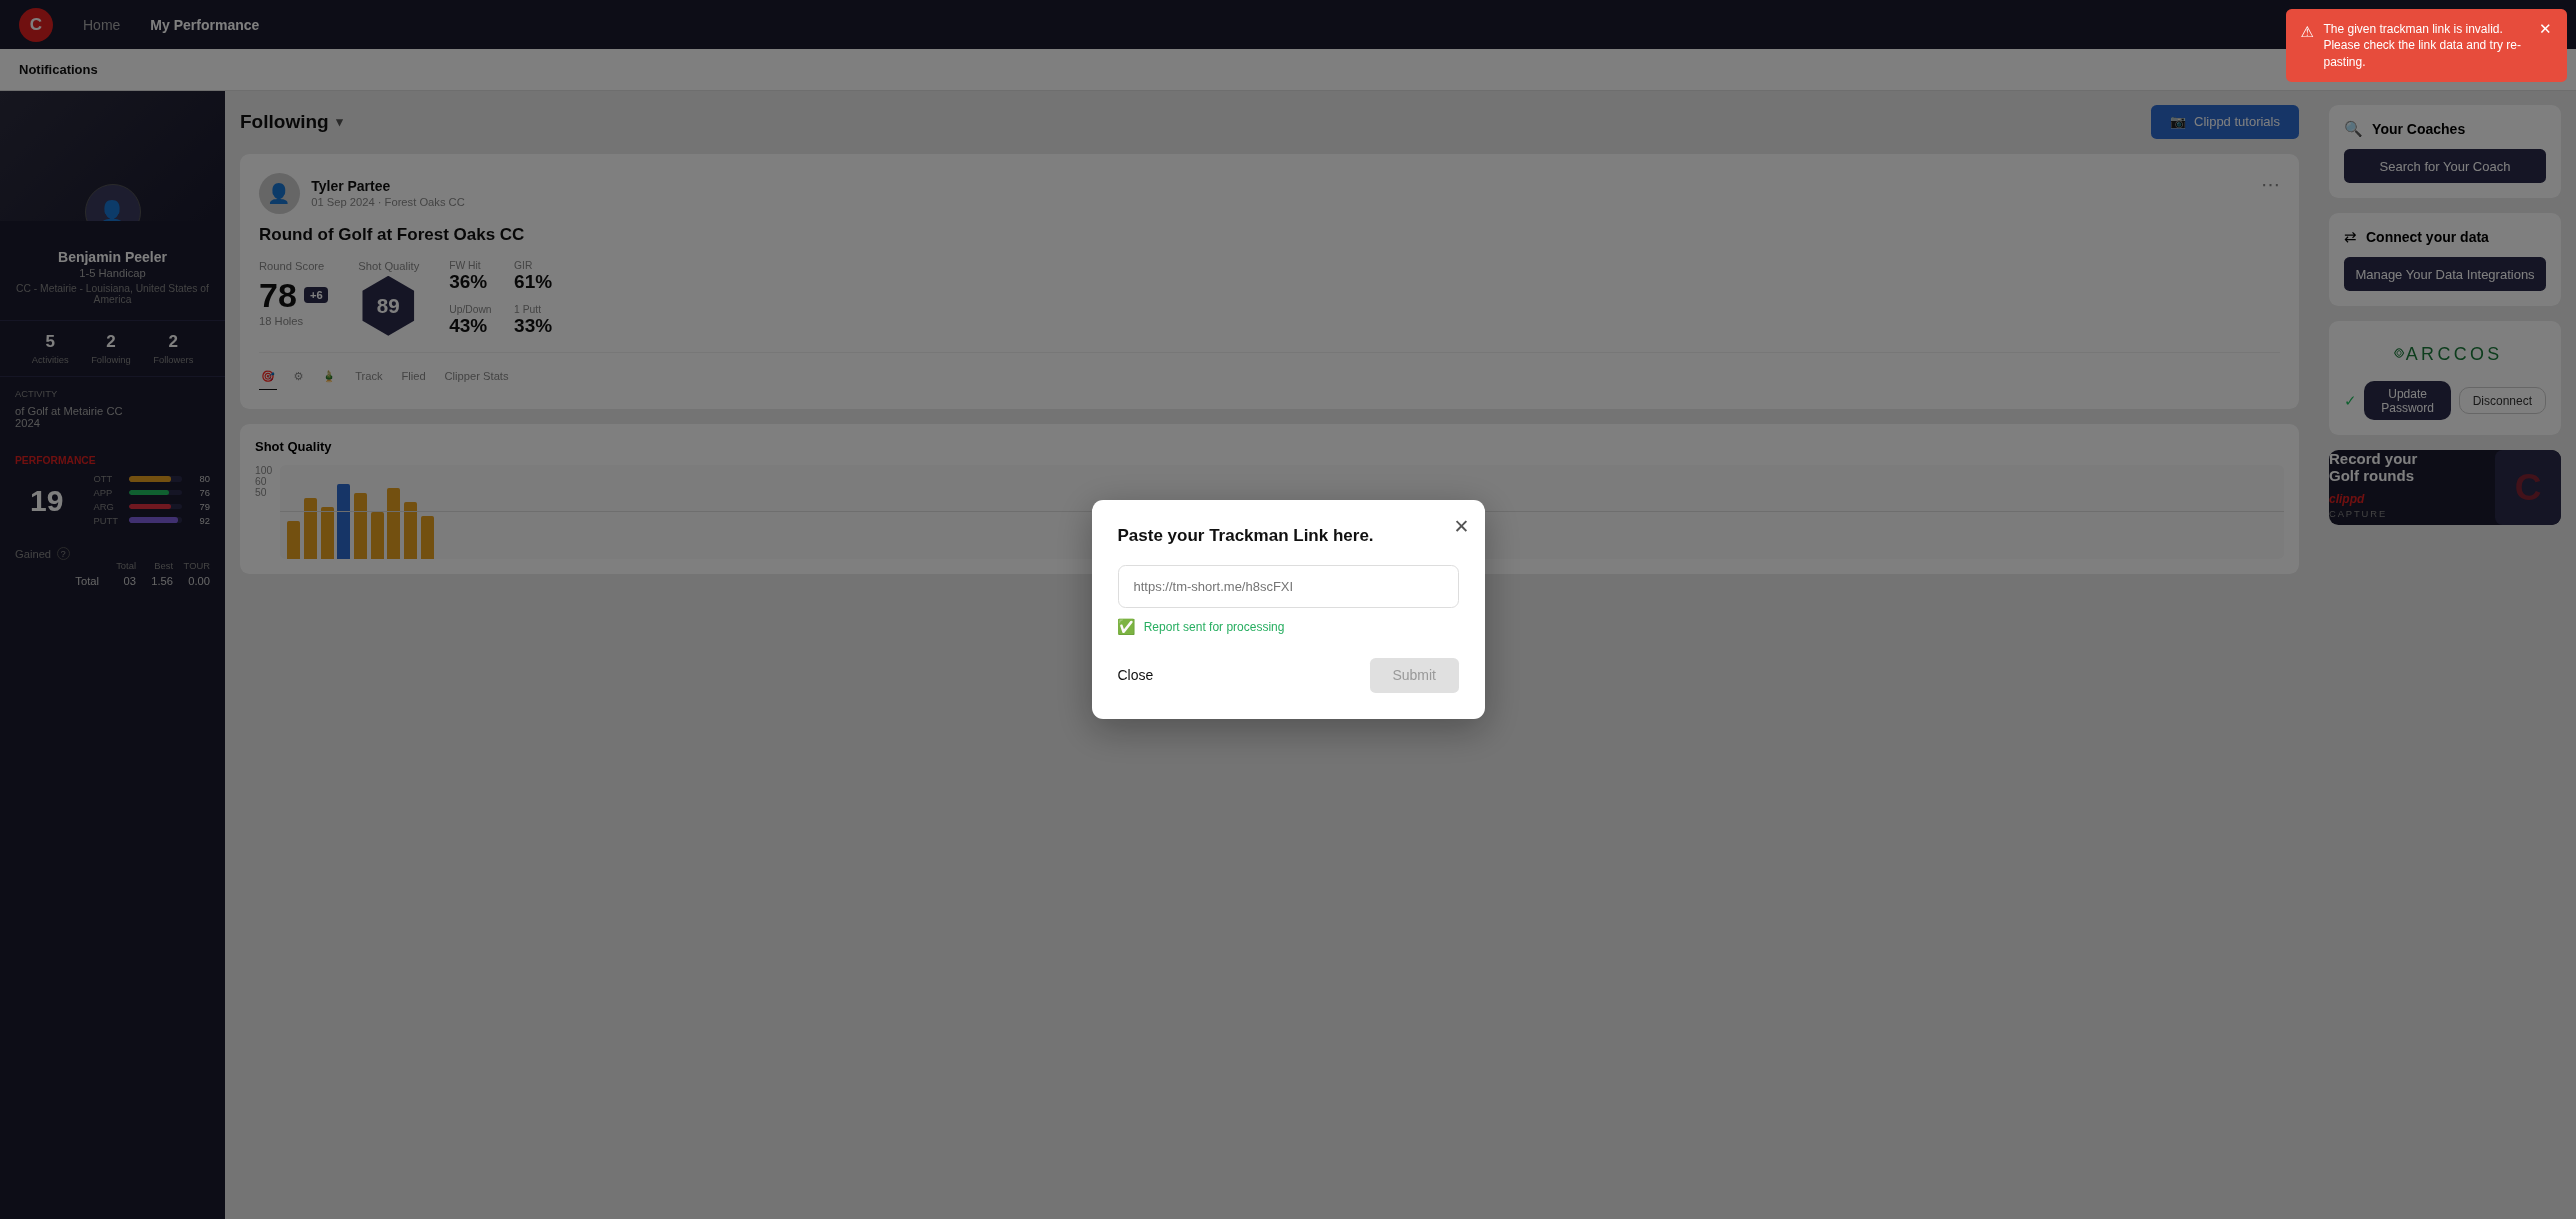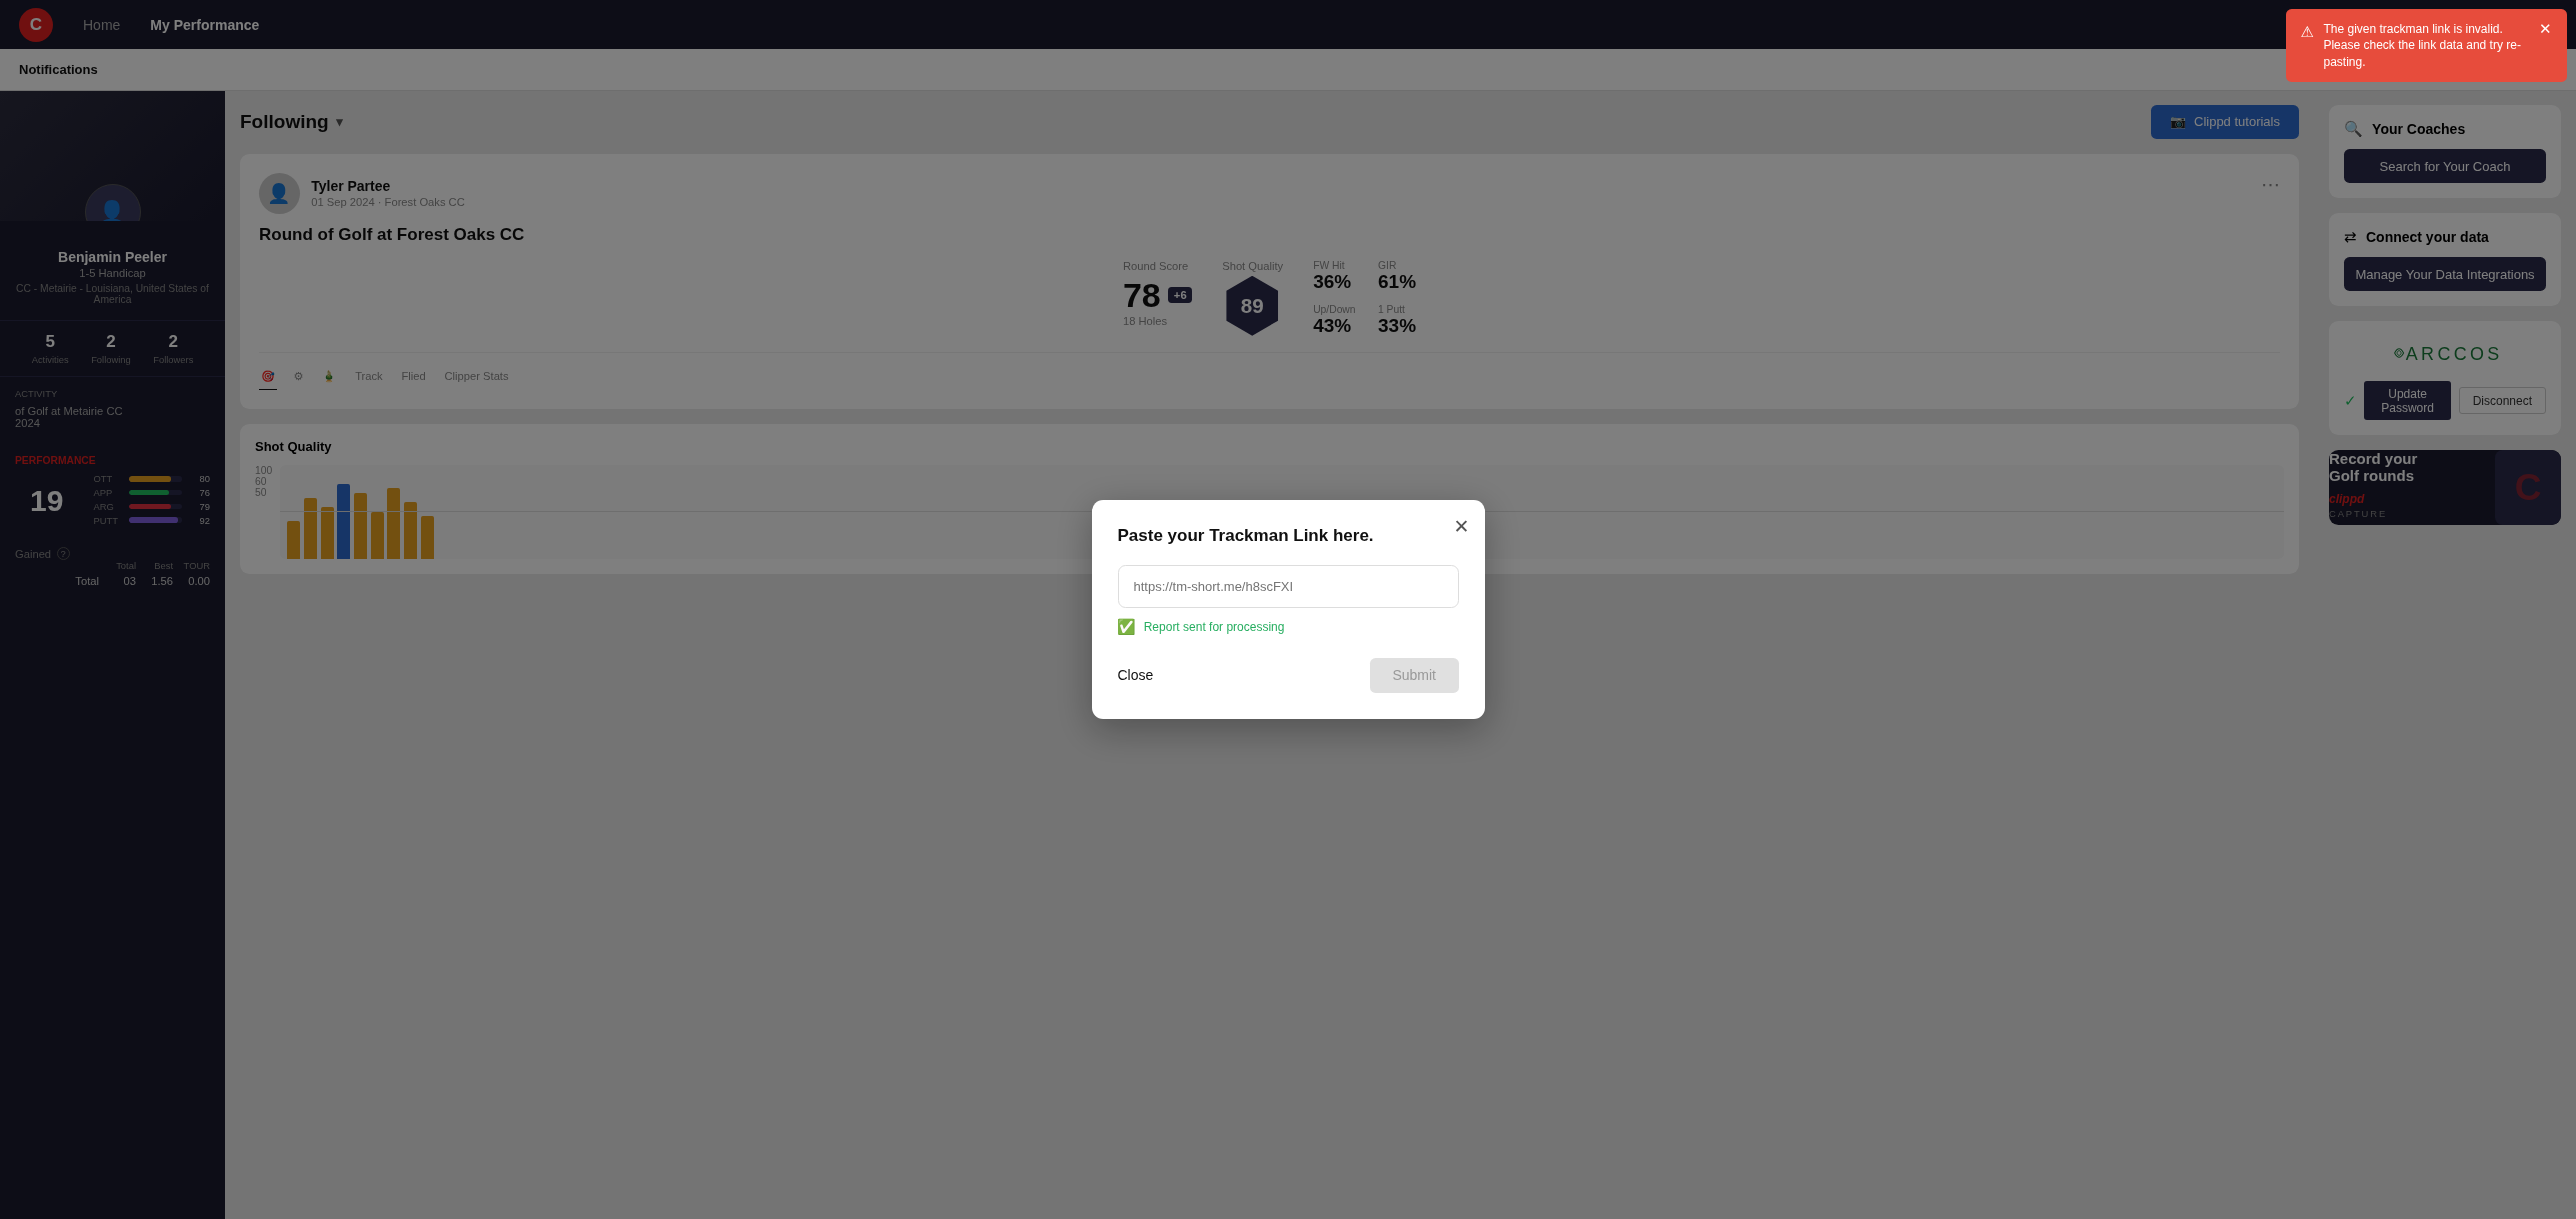--- a/index.html
+++ b/index.html
@@ -81,21 +81,21 @@
 
     
     .feed-card { background: #fff; border-radius: 9.4px; padding: 19px; margin-bottom: 15px; }
     .feed-card-header { display: flex; align-items: flex-start; justify-content: space-between; margin-bottom: 11.2px; }
     .feed-user { display: flex; align-items: center; gap: 11.2px; }
     .feed-avatar { width: 41px; height: 41px; border-radius: 50%; background: #ccc; display: flex; align-items: center; justify-content: center; font-size: 19px; color: #888; }
     .feed-username { font-size: 14px; font-weight: 700; color: #111; }
     .feed-date { font-size: 11.2px; color: #888; margin-top: 1.9px; }
     .feed-more { color: #888; font-size: 19px; cursor: pointer; }
     .feed-title { font-size: 17px; font-weight: 700; color: #111; margin-bottom: 15px; }
-    .feed-stats { display: flex; gap: 30px; margin-bottom: 15px; justify-content: center; }
+    .feed-stats { display: flex; gap: 30px; margin-bottom: 15px; }
     .feed-stat-group { }
     .feed-stat-label { font-size: 11.2px; color: #888; margin-bottom: 3.7px; }
     .feed-score-big { font-size: 34px; font-weight: 700; color: #111; display: flex; align-items: center; gap: 7.5px; }
     .feed-score-badge { background: #2a2a4a; color: #fff; font-size: 11.2px; padding: 1.9px 5.6px; border-radius: 3.7px; }
     .feed-holes { font-size: 11.2px; color: #888; }
     .feed-hex { width: 60px; height: 60px; background: #2a2a4a; clip-path: polygon(50% 0%, 93% 25%, 93% 75%, 50% 100%, 7% 75%, 7% 25%); display: flex; align-items: center; justify-content: center; color: #fff; font-size: 20.6px; font-weight: 700; }
     .feed-pct-stats { display: flex; gap: 22.5px; }
     .feed-pct-group { }
     .feed-pct-label { font-size: 10.3px; color: #888; }
     .feed-pct-val { font-size: 19px; font-weight: 700; color: #111; }
@@ -118,21 +118,21 @@
 
     
     .connect-card { background: #fff; border-radius: 9.4px; padding: 15px; }
     .connect-header { display: flex; align-items: center; gap: 9.4px; margin-bottom: 11.2px; }
     .connect-title { font-size: 14px; font-weight: 700; }
     .manage-btn { width: 100%; background: #2a2a4a; color: #fff; border: none; border-radius: 5.6px; padding: 9.4px; font-size: 13px; cursor: pointer; }
 
     
     .arccos-card { background: #fff; border-radius: 9.4px; padding: 15px; text-align: center; }
     .arccos-logo { font-size: 22.5px; color: #20c060; letter-spacing: 3.7px; font-weight: 300; margin-bottom: 11.2px; display: flex; align-items: center; justify-content: center; gap: 3.7px; }
-    .arccos-btn { padding: 5.6px 13px; border-radius: 3px; font-size: 12px; cursor: pointer; }
+    .arccos-btn { padding: 5.6px 13px; border-radius: 10px; font-size: 12px; cursor: pointer; }
     .arccos-btn-update { background: #2a2a4a; color: #fff; border: none; }
     .arccos-btn-disconnect { background: #fff; color: #333; border: 0.9px solid #ccc; }
     .arccos-status { color: #20c060; font-size: 15px; }
 
     
     .record-card { background: #1a1a2e; border-radius: 9.4px; color: #fff; overflow: hidden; position: relative; }
     .record-title { font-size: 15px; font-weight: 700; }
     .record-logo { color: #e02020; font-size: 12px; margin-top: 7.5px; font-style: italic; font-weight: 700; }
 
     

